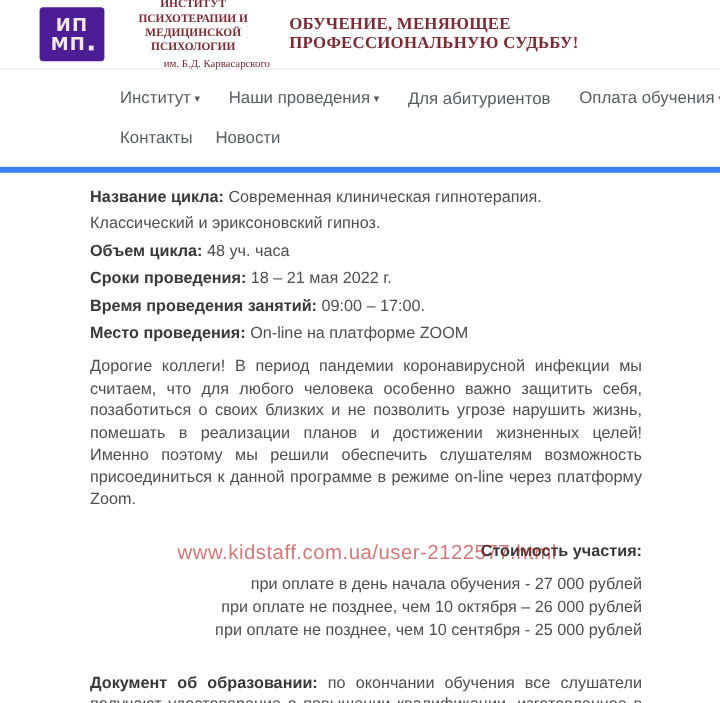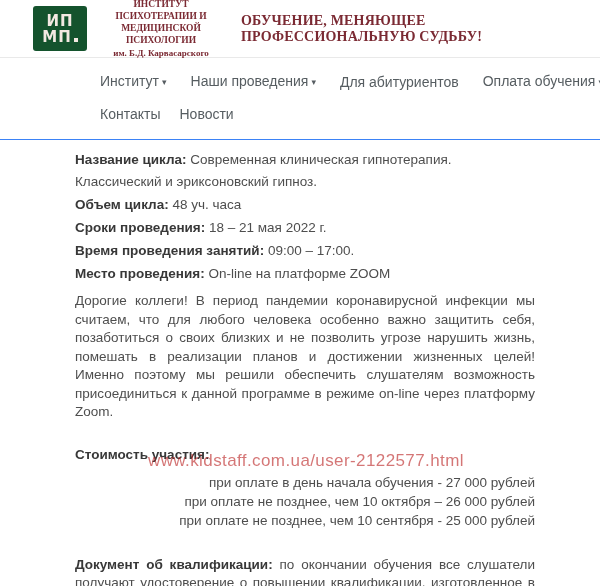--- a/index.html
+++ b/index.html
@@ -15,21 +15,21 @@
   .header {
     height: 58px;
     display: flex;
     align-items: center;
     padding: 6px 38px 6px 33px;
     border-bottom: 1px solid #e9e9e9;
     background: #fff;
   }
   .logo {
     width: 54px; height: 45px;
-    background: #14532d;
+    background: #4c1d95;
     border-radius: 3px;
     color: #f3e9e2;
     display: flex; flex-direction: column;
     align-items: center; justify-content: center;
     font-family: "DejaVu Sans", sans-serif;
     font-weight: bold; font-size: 15px; line-height: 16px;
     letter-spacing: 1px;
     flex: 0 0 auto;
     cursor: pointer;
   }
@@ -37,35 +37,35 @@
   .org-name {
     margin-left: 10px;
     width: 128px;
     text-align: center;
     font-family: "Liberation Serif", serif;
     color: #7b2a33;
     font-weight: bold;
     font-size: 9.5px; line-height: 12px;
     flex: 0 0 auto;
   }
-  .org-name .sub { font-weight: bold; font-size: 9px; margin-top: 1px; }
+  .org-name .sub { font-weight: normal; font-size: 9px; margin-top: 1px; text-align: right; }
   .slogan {
     margin-left: 16px;
     font-family: "Liberation Serif", serif;
     color: #7b2a33;
     font-weight: bold;
     font-size: 14px;
     letter-spacing: 0.2px;
     line-height: 16px;
   }
 
   
   .nav {
     padding: 14px 17px 15px 100px;
-    border-bottom: 1px solid #3b82f6;
+    border-bottom: 5px solid #3b82f6;
   }
   .nav-row { display: flex; align-items: center; }
   .nav-row + .nav-row { margin-top: 13px; }
   .nav-item {
     color: #565d61;
     font-size: 14px;
     line-height: 19px;
     margin-right: 24px;
     text-decoration: none;
     cursor: pointer;
@@ -80,21 +80,21 @@
     margin-left: 3px;
   }
 
   
   .content {
     padding: 9px 65px 0 75px;
     color: #4e4e4e;
     font-size: 13.5px;
   }
   .field { line-height: 22px; margin-bottom: 1px; }
-  .field b, .price-head, .doc-label { color: #383838; font-weight: bold; }
+  .field b, .price-head, .doc-label { color: #383838; font-weight: bold; text-align: right; }
   .para {
     text-align: justify;
     line-height: 18.5px;
     margin: 7px 0 11px;
   }
   .price-head { line-height: 22px; margin: 22px 0 7px; }
   .price-line { line-height: 19px; text-align: right; }
   .doc-para {
     margin-top: 26px;
     text-align: justify;
@@ -150,17 +150,17 @@
   <p class="field"><b>Время проведения занятий:</b> <span>09:00 – 17:00.</span></p>
   <p class="field"><b>Место проведения:</b> <span>On-line на платформе ZOOM</span></p>
 
   <p class="para">Дорогие коллеги! В период пандемии коронавирусной инфекции мы считаем, что для любого человека особенно важно защитить себя, позаботиться о своих близких и не позволить угрозе нарушить жизнь, помешать в реализации планов и достижении жизненных целей! Именно поэтому мы решили обеспечить слушателям возможность присоединиться к данной программе в режиме on-line через платформу Zoom.</p>
 
   <p class="price-head">Стоимость участия:</p>
   <p class="price-line">при оплате в день начала обучения -  27 000 рублей</p>
   <p class="price-line">при оплате не позднее, чем 10 октября – 26 000 рублей</p>
   <p class="price-line">при оплате не позднее, чем 10 сентября - 25 000 рублей</p>
 
-  <p class="doc-para"><b class="doc-label">Документ об квалификации:</b><span> по окончании обучения все слушатели получают удостоверение о повышении квалификации, изготовленное в соответствии с Федеральным законом от 29.12.2012 № 273-ФЗ «Об образовании в Российской Федерации».</span></p>
+  <p class="doc-para"><b class="doc-label">Документ об образовании:</b><span> по окончании обучения все слушатели получают удостоверение о повышении квалификации, изготовленное в соответствии с Федеральным законом от 29.12.2012 № 273-ФЗ «Об образовании в Российской Федерации».</span></p>
 
 </div>
 
 <div class="watermark">www.kidstaff.com.ua/user-2122577.html</div>
 
 </body></html>

